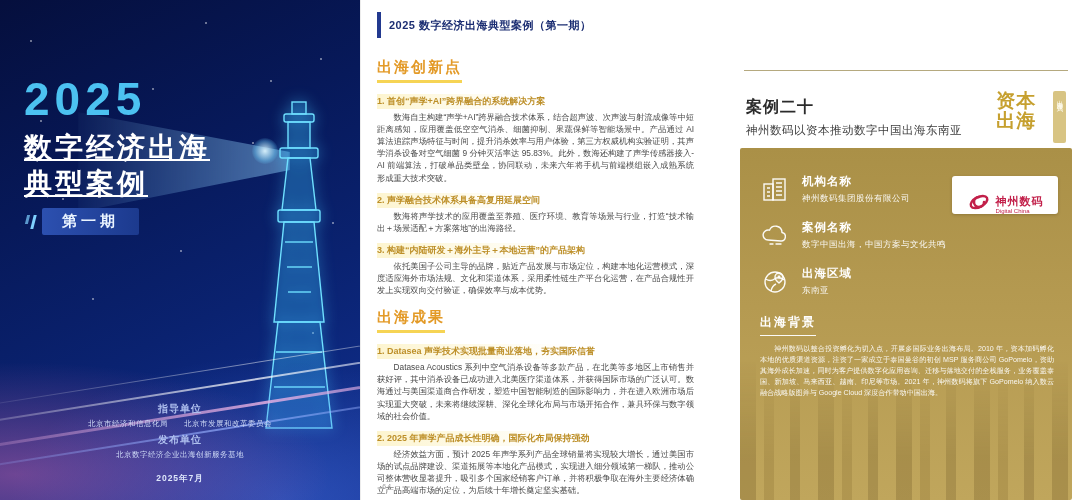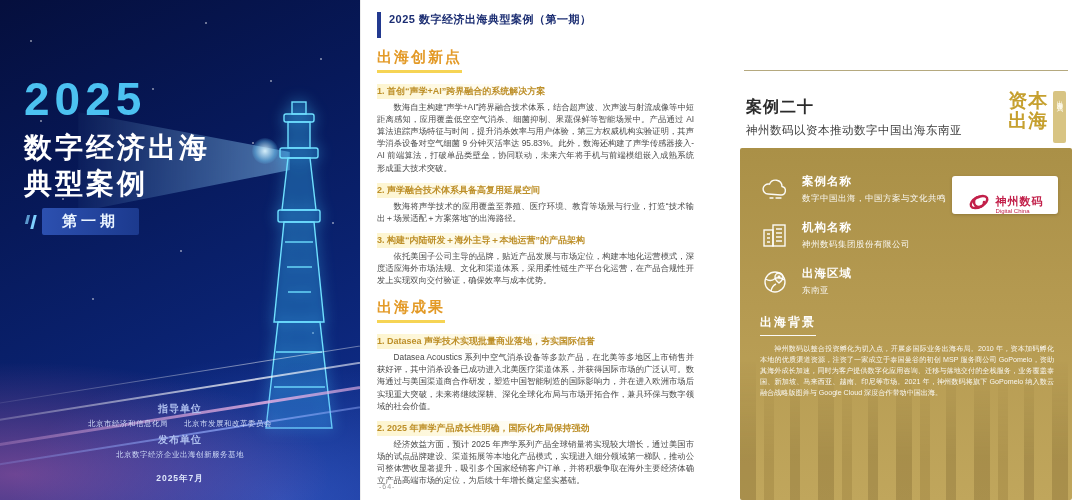--- a/index.html
+++ b/index.html
@@ -21,54 +21,54 @@
   .trails{position:absolute;left:-40px;bottom:0;width:460px;height:170px;pointer-events:none;
     background:radial-gradient(ellipse at 12% 85%,rgba(190,95,170,.55),transparent 55%),
                radial-gradient(ellipse at 70% 100%,rgba(70,110,220,.5),transparent 60%);}
   .trail{position:absolute;width:150%;height:2px;border-radius:2px;transform:rotate(-9deg);}
   .trail.t1{left:-60px;bottom:118px;background:linear-gradient(90deg,transparent,rgba(255,255,255,.75),rgba(170,190,255,.2));}
   .trail.t2{left:-40px;bottom:96px;height:3px;background:linear-gradient(90deg,rgba(235,170,215,.1),rgba(240,180,230,.8),rgba(140,160,255,.15));}
   .trail.t3{left:-70px;bottom:72px;background:linear-gradient(90deg,transparent,rgba(150,175,255,.7),transparent);}
   .trail.t4{left:-30px;bottom:140px;height:1px;background:linear-gradient(90deg,transparent,rgba(255,255,255,.5),transparent);}
   .cover-year{position:absolute;left:24px;top:72px;font-size:46px;font-weight:bold;color:#4cc2f1;letter-spacing:5px;}
   .cover-title{position:absolute;left:24px;top:130px;margin:0;color:#ffffff;font-size:28px;font-weight:bold;letter-spacing:3px;line-height:1.3;}
-  .cover-title span{display:block;}
+  .cover-title span{display:block;text-decoration:underline;}
   .issue{position:absolute;left:26px;top:208px;display:flex;align-items:center;}
   .issue-ticks{display:flex;gap:3px;margin-right:7px;}
   .issue-ticks i{display:block;width:3px;background:#7fd0ff;transform:skewX(-14deg);}
   .issue-ticks i:nth-child(1){height:9px;opacity:.7;}
   .issue-ticks i:nth-child(2){height:14px;}
   .issue-badge{background:linear-gradient(90deg,#2c50b0,#1c3a8e);color:#eaf4ff;font-size:15px;font-weight:bold;
     letter-spacing:4px;padding:4px 20px;border-radius:2px;}
   .cover-footer{position:absolute;left:0;right:0;bottom:14px;text-align:center;line-height:1.75;}
   .cf-label{font-size:10px;color:#aebfee;font-weight:bold;letter-spacing:1px;}
   .cf-org{font-size:7.5px;color:#cdd8f5;letter-spacing:.5px;}
   .cf-date{font-size:8.5px;color:#dde6fb;margin-top:10px;font-weight:bold;letter-spacing:1px;}
 
   
   .mid{position:absolute;left:360px;top:0;width:350px;height:500px;background:#fff;border-left:1px solid #ececec;
     box-sizing:border-box;padding:12px 16px 0 16px;}
-  .mid-head{display:flex;align-items:flex-start;}
+  .mid-head{display:flex;align-items:center;margin-bottom:10px;}
   .mid-head .bar{width:4px;height:26px;background:#22398f;margin-right:8px;}
   .mid-head .ht{font-size:11px;font-weight:bold;color:#1b2d72;letter-spacing:.5px;}
   .sec-title{margin:10px 0 4px 0;font-size:15px;font-weight:bold;color:#e39a27;letter-spacing:2px;
     display:inline-block;border-bottom:3px solid #f6d454;padding-bottom:3px;}
   .sub{font-size:9px;font-weight:bold;color:#bd8f28;margin:7px 0 2px 0;
     background:linear-gradient(90deg,rgba(250,232,150,.45),rgba(250,232,150,0) 85%);display:inline-block;padding:1px 3px 1px 0;}
   .mid p{margin:0 0 2px 0;font-size:8.3px;line-height:1.46;color:#4a4a4a;text-align:justify;text-indent:2em;}
   .sec{margin-bottom:2px;}
   .pageno{position:absolute;left:18px;bottom:10px;font-size:7px;color:#9a9a9a;letter-spacing:1px;}
 
   
   .case{position:absolute;left:710px;top:0;width:370px;height:500px;background:#fff;}
   .case-head{position:absolute;left:34px;right:12px;top:70px;border-top:1px solid #b5a97f;border-bottom:1px solid #b5a97f;
     padding:20px 2px 9px 2px;display:flex;justify-content:space-between;align-items:center;}
   .case-label{font-size:16px;font-weight:bold;color:#2b2b2b;letter-spacing:1px;}
   .case-title{font-size:11.5px;color:#3c3c3c;margin-top:5px;letter-spacing:.5px;}
-  .case-badge{display:flex;align-items:flex-start;gap:4px;}
+  .case-badge{display:flex;align-items:flex-start;gap:16px;}
   .badge-main{width:2.15em;font-size:19px;line-height:1.04;font-weight:bold;color:#c6a02f;letter-spacing:1px;word-break:break-all;}
   .badge-side{writing-mode:vertical-rl;font-size:6.5px;color:#fffdf2;background:#d8c483;border-radius:2px;
     padding:4px 2px;letter-spacing:1.5px;height:44px;box-sizing:content-box;}
 
   .gold-card{position:absolute;left:30px;right:8px;top:148px;bottom:0;overflow:hidden;border-radius:2px;
     background:linear-gradient(180deg,#aa9047 0%,#b59a51 45%,#c0a65c 100%);box-sizing:border-box;padding:26px 18px 0 20px;}
   .cityscape{position:absolute;left:0;right:0;bottom:0;height:140px;opacity:.22;pointer-events:none;
     background:repeating-linear-gradient(90deg,rgba(80,58,16,.9) 0 16px,transparent 16px 24px,rgba(96,70,20,.7) 24px 34px,transparent 34px 50px,rgba(70,50,12,.8) 50px 60px,transparent 60px 78px);
     -webkit-mask-image:linear-gradient(to top,#000 30%,transparent 100%);mask-image:linear-gradient(to top,#000 30%,transparent 100%);}
   .field{display:flex;align-items:flex-start;margin-bottom:15px;position:relative;z-index:2;}
@@ -192,54 +192,54 @@
           </g>
         </svg>
         <div class="logo-text">
           <div class="logo-cn">神州数码</div>
           <div class="logo-en">Digital China</div>
         </div>
       </div>
 
       <div class="field">
         <svg class="fic" viewBox="0 0 30 30">
-          <g fill="none" stroke="rgba(255,255,255,.95)" stroke-width="1.4" stroke-linecap="round">
-            <path d="M8 20 a5 5 0 1 1 1.5-9.8 A6.5 6.5 0 0 1 22 12.5 a4.3 4.3 0 0 1 -1 8.5 Z"></path>
-            <line x1="10" y1="24" x2="13" y2="24"></line>
-              <line x1="16" y1="24" x2="21" y2="24"></line>
-          </g>
-        </svg>
-        <div>
-          <div class="f-label">案例名称</div>
-          <div class="f-value">数字中国出海，中国方案与文化共鸣</div>
-        </div>
-      </div>
-
-      <div class="field">
-        <svg class="fic" viewBox="0 0 30 30">
           <g fill="none" stroke="rgba(255,255,255,.95)" stroke-width="1.4">
             <rect x="4" y="10" width="9" height="16"></rect>
             <rect x="13" y="5" width="12" height="21"></rect>
             <line x1="7" y1="14" x2="10" y2="14"></line>
               <line x1="7" y1="18" x2="10" y2="18"></line>
               <line x1="7" y1="22" x2="10" y2="22"></line>
             <line x1="16" y1="9" x2="22" y2="9"></line>
               <line x1="16" y1="13" x2="22" y2="13"></line>
               <line x1="16" y1="17" x2="22" y2="17"></line>
               <line x1="16" y1="21" x2="22" y2="21"></line>
           </g>
         </svg>
         <div>
           <div class="f-label">机构名称</div>
           <div class="f-value">神州数码集团股份有限公司</div>
         </div>
       </div>
 
       <div class="field">
         <svg class="fic" viewBox="0 0 30 30">
+          <g fill="none" stroke="rgba(255,255,255,.95)" stroke-width="1.4" stroke-linecap="round">
+            <path d="M8 20 a5 5 0 1 1 1.5-9.8 A6.5 6.5 0 0 1 22 12.5 a4.3 4.3 0 0 1 -1 8.5 Z"></path>
+            <line x1="10" y1="24" x2="13" y2="24"></line>
+              <line x1="16" y1="24" x2="21" y2="24"></line>
+          </g>
+        </svg>
+        <div>
+          <div class="f-label">案例名称</div>
+          <div class="f-value">数字中国出海，中国方案与文化共鸣</div>
+        </div>
+      </div>
+
+      <div class="field">
+        <svg class="fic" viewBox="0 0 30 30">
           <g fill="none" stroke="rgba(255,255,255,.95)" stroke-width="1.4">
             <circle cx="15" cy="16" r="10"></circle>
             <path d="M5.5 13 q5 3 9 0 t10 1"></path>
             <path d="M11 25 q1-5 5-7"></path>
             <path d="M19 7 a4 4 0 0 1 4 4 c0 3 -4 6 -4 6 s-4 -3 -4 -6 a4 4 0 0 1 4 -4 Z" fill="rgba(255,255,255,.15)"></path>
             <circle cx="19" cy="11" r="1.4" fill="rgba(255,255,255,.95)" stroke="none"></circle>
           </g>
         </svg>
         <div>
           <div class="f-label">出海区域</div>

